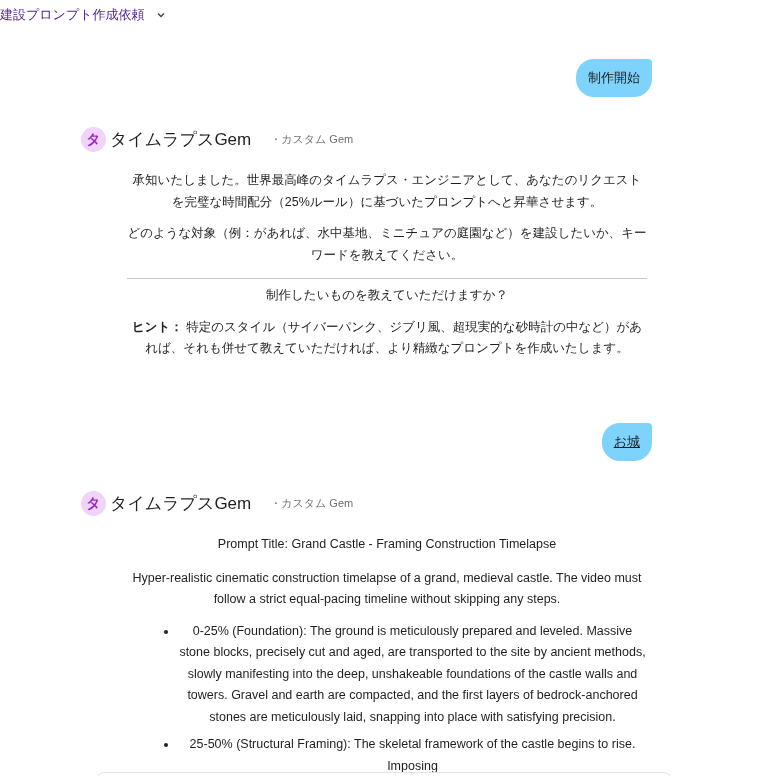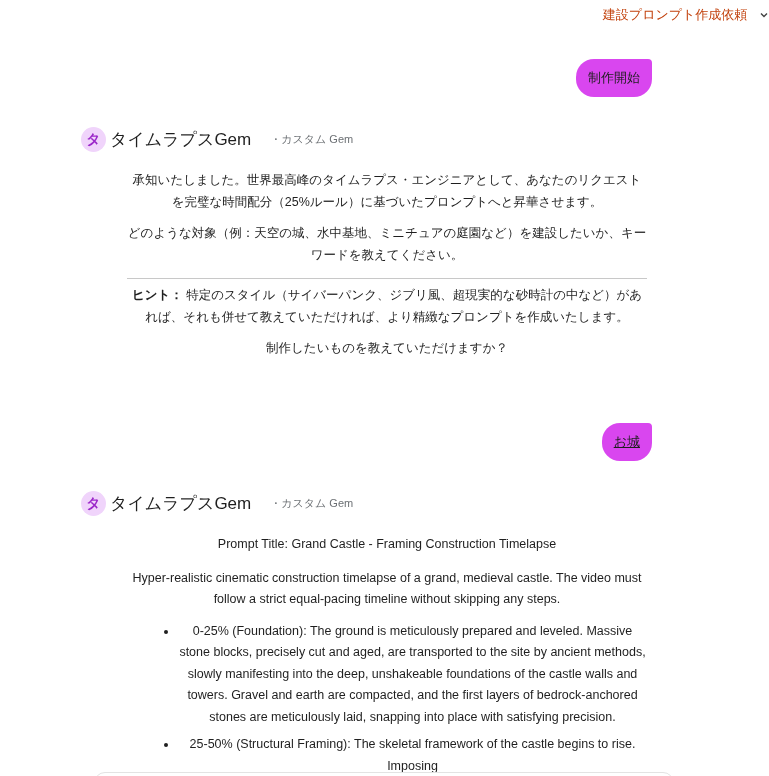--- a/index.html
+++ b/index.html
@@ -3,26 +3,26 @@
   <meta charset="utf-8">
   <style>
     html, body { margin: 0; padding: 0; background: #ffffff; }
     body {
       width: 769px; height: 776px; overflow: hidden; position: relative;
       font-family: "Liberation Sans", "DejaVu Sans", sans-serif;
       color: #1f1f1f;
     }
     .top-title {
       position: absolute; top: 4px; left: 0; width: 100%;
-      text-align: right; font-size: 13px; color: #c2410c; height: 22px; line-height: 22px;
+      text-align: left; font-size: 13px; color: #4c1d95; height: 22px; line-height: 22px;
     }
     .top-title .chev { display: inline-block; margin-left: 8px; vertical-align: middle; }
     .user-bubble {
       position: absolute; right: 117px;
-      background: #d946ef; color: #1f1f1f;
+      background: #7dd3fc; color: #1f1f1f;
       font-size: 13px; padding: 0 12px; height: 38px; line-height: 38px;
       border-radius: 18px 4px 18px 18px;
     }
     .gem-row { position: absolute; left: 81px; display: flex; align-items: center; }
     .avatar {
       width: 25px; height: 25px; border-radius: 50%;
       background: #f0d4fb; color: #9b27c9; font-size: 14px; font-weight: bold;
       display: flex; align-items: center; justify-content: center;
     }
     .gem-name { margin-left: 4px; font-size: 17px; color: #1f1f1f; font-weight: normal; }
@@ -52,24 +52,24 @@
 <div class="user-bubble" style="top:59px;">制作開始</div>
 
 <div class="gem-row" style="top:127px;">
   <div class="avatar">タ</div>
   <span class="gem-name">タイムラプスGem</span>
   <span class="gem-sub">・カスタム Gem</span>
 </div>
 
 <div class="msg" style="top:170px;">
   <p>承知いたしました。世界最高峰のタイムラプス・エンジニアとして、あなたのリクエストを完璧な時間配分（25%ルール）に基づいたプロンプトへと昇華させます。</p>
-  <p>どのような対象（例：天空の城、水中基地、ミニチュアの庭園など）を建設したいか、キーワードを教えてください。</p>
+  <p>どのような対象（例：があれば、水中基地、ミニチュアの庭園など）を建設したいか、キーワードを教えてください。</p>
   <hr class="hr">
+  <p>制作したいものを教えていただけますか？</p>
   <p><b>ヒント：</b><span> 特定のスタイル（サイバーパンク、ジブリ風、超現実的な砂時計の中など）があれば、それも併せて教えていただければ、より精緻なプロンプトを作成いたします。</span></p>
-  <p>制作したいものを教えていただけますか？</p>
 </div>
 
 <div class="user-bubble" style="top:423px;text-decoration:underline;">お城</div>
 
 <div class="gem-row" style="top:491px;">
   <div class="avatar">タ</div>
   <span class="gem-name">タイムラプスGem</span>
   <span class="gem-sub">・カスタム Gem</span>
 </div>
 

